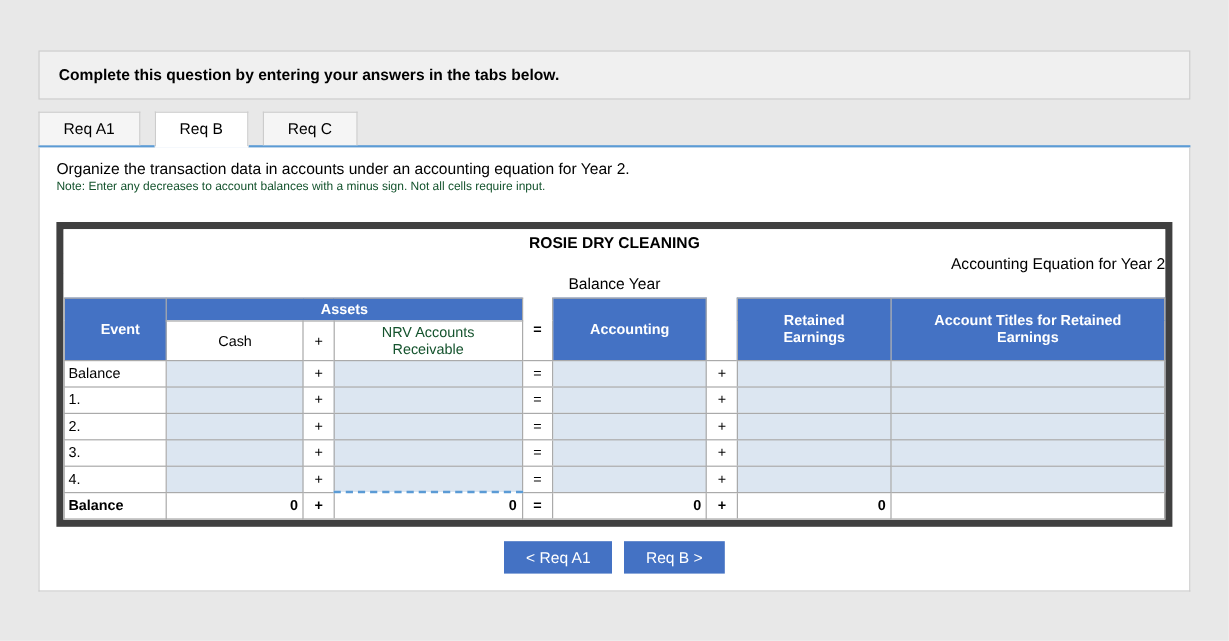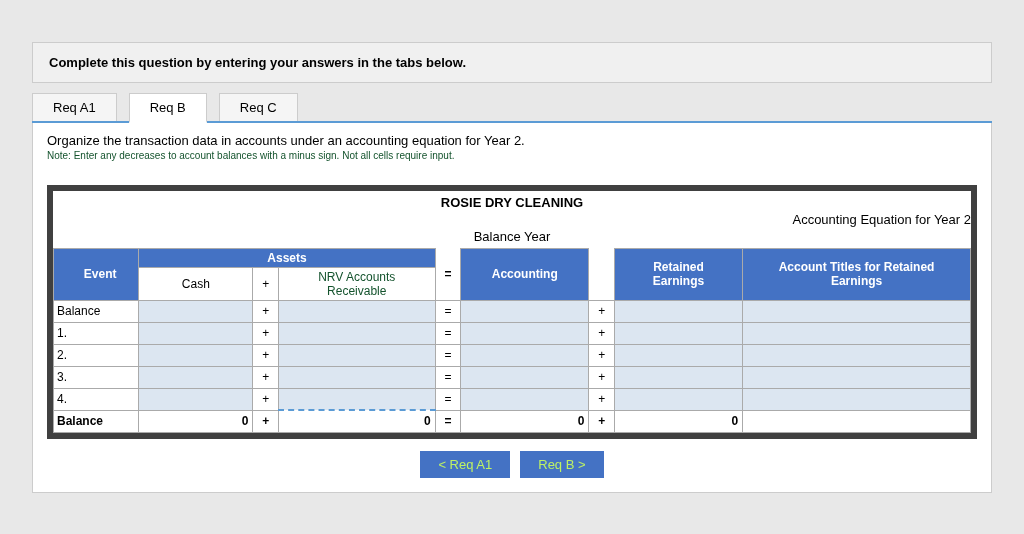--- a/index.html
+++ b/index.html
@@ -148,21 +148,21 @@
       background: #dce6f1;
     }
     .bottom-nav {
       display: flex;
       justify-content: center;
       gap: 10px;
       margin-top: 12px;
     }
     .nav-btn {
       background: #4472c4;
-      color: #bef264;
+      color: #ffffff;
       border: none;
       padding: 6px 18px;
       cursor: pointer;
       font-size: 13px;
       display: flex;
       align-items: center;
       gap: 4px;
     }
     .assets-header { background: #4472c4; color: #fff; }
     .equity-header { background: #4472c4; color: #fff; }

